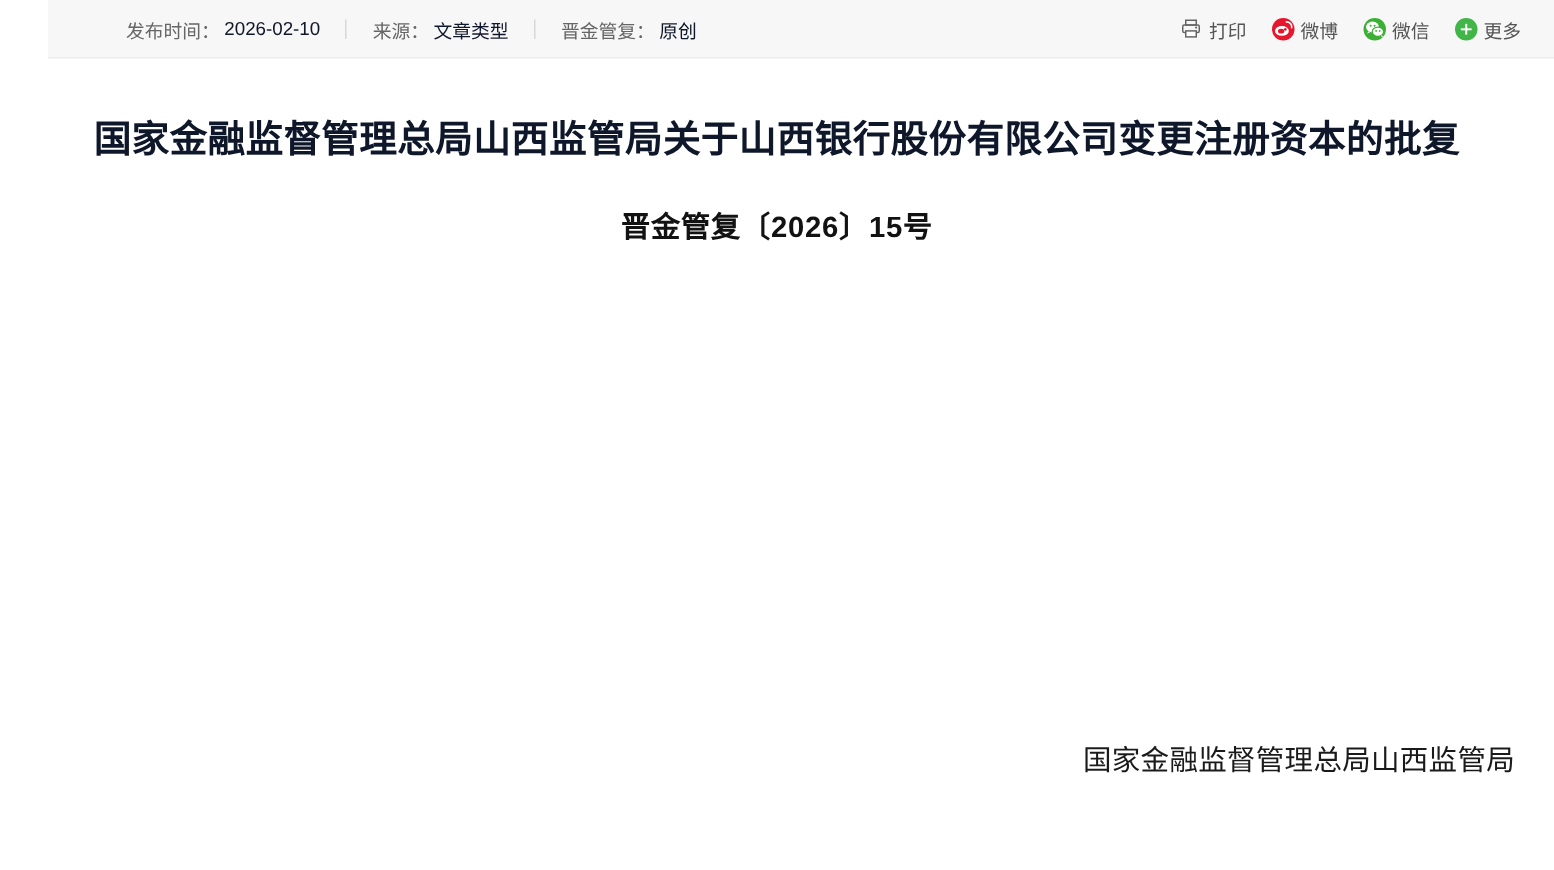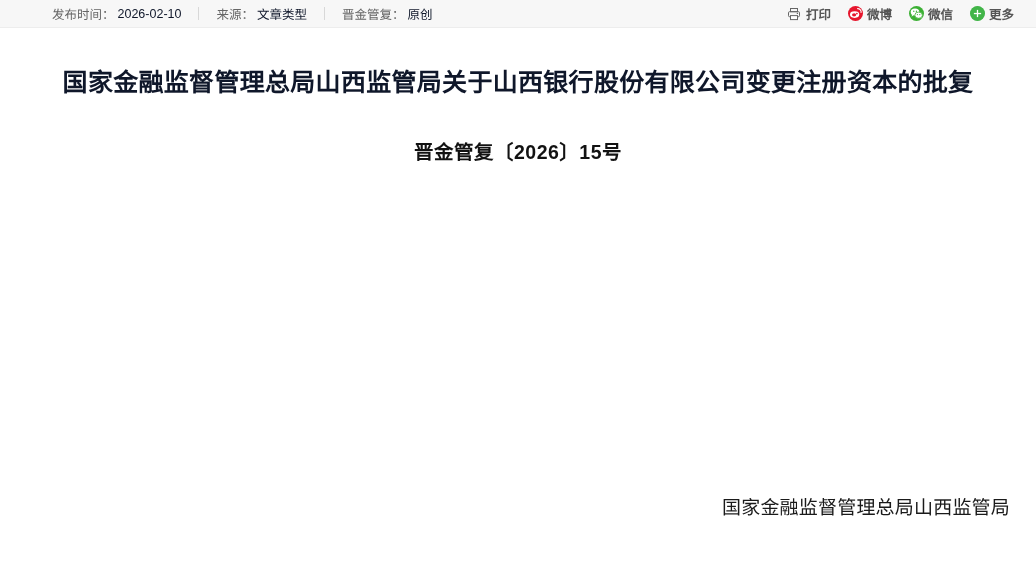--- a/index.html
+++ b/index.html
@@ -16,28 +16,29 @@
     position: relative;
     width: 1036px;
     height: 580px;
     background: #ffffff;
     overflow: hidden;
   }
 
   
   .meta-bar {
     position: relative;
-    height: 28px;
+    height: 39px;
     background: #f7f7f7;
     border-bottom: 1px solid #ededed;
     display: flex;
     align-items: center;
     padding: 0 22px 0 52px;
     font-size: 12.5px;
     color: #666666;
+    margin-left: 32px;
   }
   .meta-left {
     display: flex;
     align-items: center;
     gap: 0px;
   }
   .meta-item {
     display: flex;
     align-items: center;
     white-space: nowrap;
@@ -60,21 +61,20 @@
     gap: 17px;
   }
   .share-item {
     display: flex;
     align-items: center;
     gap: 4px;
     font-size: 12.5px;
     color: #555555;
     cursor: pointer;
     white-space: nowrap;
-    font-weight: bold;
   }
   .ic {
     display: inline-flex;
     align-items: center;
     justify-content: center;
     width: 15px;
     height: 15px;
     border-radius: 50%;
     flex: 0 0 auto;
   }
@@ -91,21 +91,21 @@
   .title {
     margin: 38px 0 0 0;
     text-align: center;
     font-size: 25px;
     font-weight: bold;
     line-height: 1.35;
     color: #0f172a;
     letter-spacing: 0.3px;
   }
   .docnum {
-    margin-top: 36px;
+    margin-top: 24px;
     text-align: center;
     font-size: 19.5px;
     font-weight: bold;
     color: #121212;
     letter-spacing: 0.5px;
   }
   .body {
     margin-top: 46px;
     font-size: 19px;
     line-height: 2.05;

